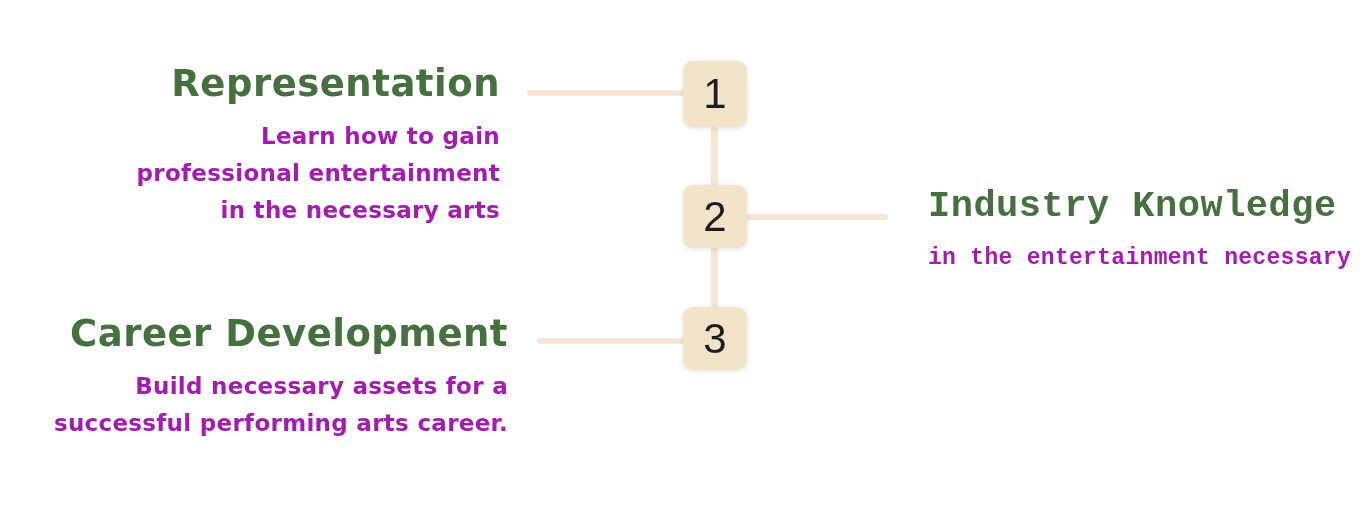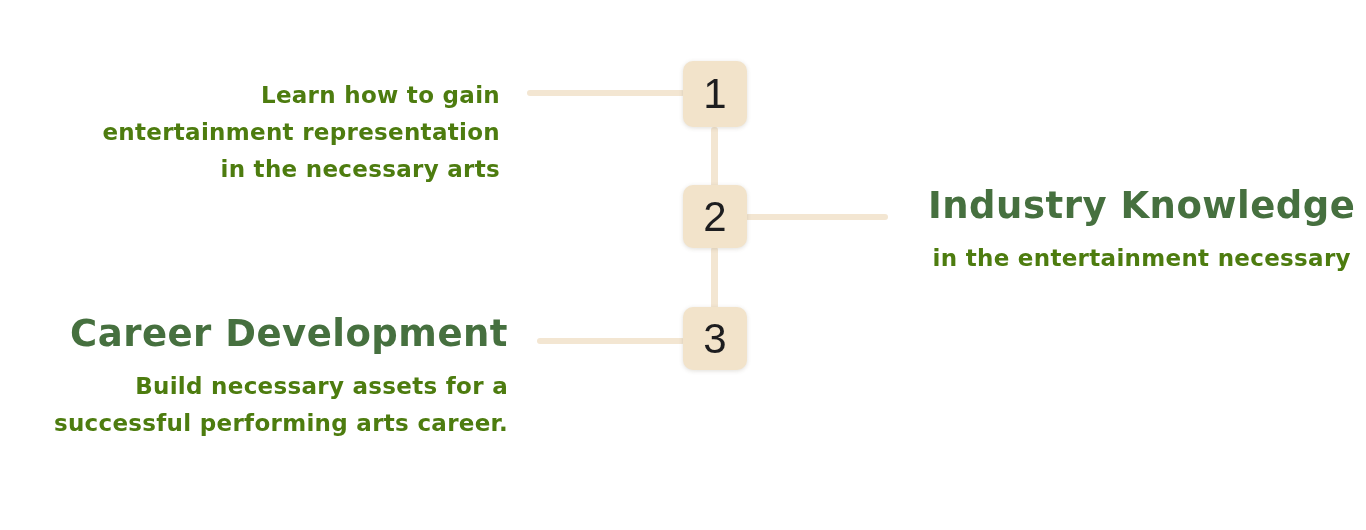--- a/index.html
+++ b/index.html
@@ -12,36 +12,36 @@
     width: 1366px;
     height: 530px;
     background: #ffffff;
     overflow: hidden;
     font-family: "DejaVu Sans", "Liberation Sans", sans-serif;
   }
 
   
   .text-block { position: absolute; }
   .text-block.align-right { text-align: right; }
-  .text-block.align-left  { text-align: center; }
+  .text-block.align-left  { text-align: left; font-family: Liberation Mono, monospace; }
 
   .step-title {
     font-size: 37px;
     font-weight: 700;
     letter-spacing: 0.5px;
     color: #46703f;
     line-height: 1.1;
     white-space: nowrap;
   }
   .step-desc {
     margin-top: 13px;
     font-size: 23px;
     font-weight: 700;
     letter-spacing: 0.3px;
-    color: #4d7c0f;
+    color: #a21caf;
     line-height: 37px;
   }
   .desc-line { display: block; white-space: nowrap; }
 
   #block-representation { top: 64px;  right: 866px; }
   #block-industry       { top: 186px; left: 928px;  }
   #block-career         { top: 314px; right: 858px; }
 
   
   .num-box {
@@ -89,23 +89,24 @@
     <span>1</span>
   </div>
   <div class="num-box" id="num-box-2">
     <span>2</span>
   </div>
   <div class="num-box" id="num-box-3">
     <span>3</span>
   </div>
 
   <div class="text-block align-right" id="block-representation">
+    <div class="step-title">Representation</div>
     <div class="step-desc">
       <span class="desc-line">Learn how to gain</span>
-      <span class="desc-line">entertainment representation</span>
+      <span class="desc-line">professional entertainment</span>
       <span class="desc-line">in the necessary arts</span>
     </div>
   </div>
 
   <div class="text-block align-left" id="block-industry">
     <div class="step-title">Industry Knowledge</div>
     <div class="step-desc">
       <span class="desc-line">in the entertainment necessary</span>
     </div>
   </div>

